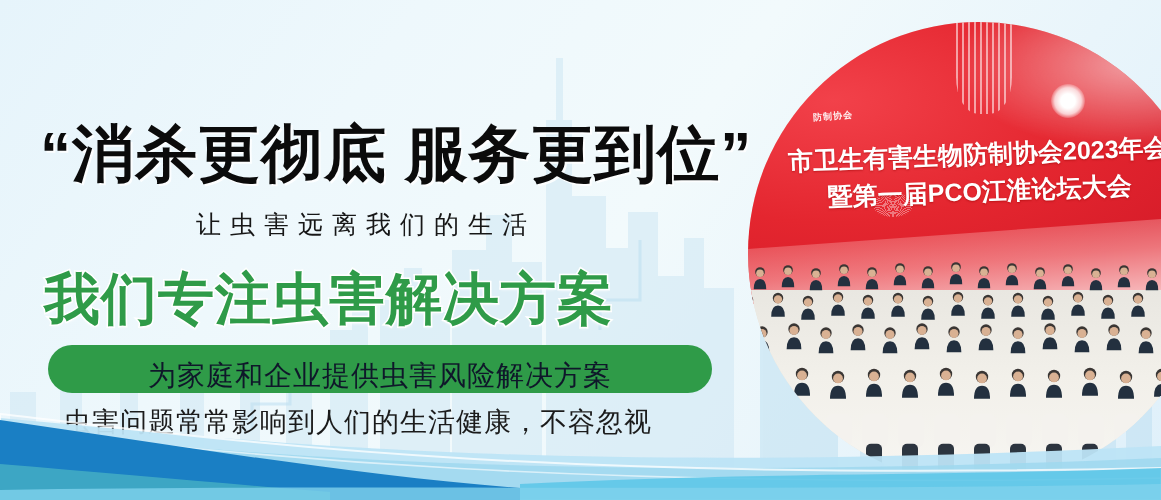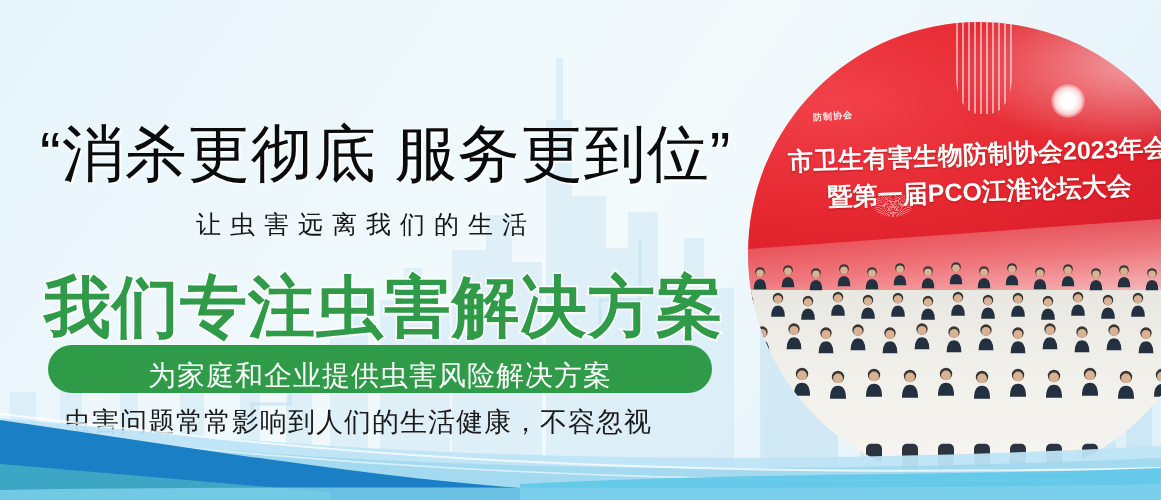--- a/index.html
+++ b/index.html
@@ -123,41 +123,41 @@
   }
   .crowd { position: absolute; left: 0; right: 0; bottom: 0; top: 52%; }
   .crowd svg { display: block; width: 100%; height: 100%; }
 
   
   .headline {
     position: absolute;
     left: 40px;
     top: 112px;
     font-size: 62px;
-    font-weight: normal;
+    font-weight: bold;
     color: #0b0b0b;
     letter-spacing: 1px;
     white-space: nowrap;
     text-shadow: 2px 2px 0 rgba(255,255,255,0.85);
   }
   .subtitle {
     position: absolute;
     left: 196px;
     top: 208px;
     font-size: 25px;
     font-weight: normal;
     color: #171717;
     letter-spacing: 9px;
     white-space: nowrap;
   }
   .green-heading {
     position: absolute;
     left: 44px;
     top: 262px;
-    font-size: 67px;
+    font-size: 56px;
     font-weight: bold;
     color: #2f9b48;
     letter-spacing: 1px;
     white-space: nowrap;
     -webkit-text-stroke: 3px #ffffff;
     paint-order: stroke fill;
     text-shadow: 0 2px 3px rgba(255,255,255,0.7);
   }
   .pill {
     position: absolute;
@@ -165,21 +165,21 @@
     top: 345px;
     width: 664px;
     height: 48px;
     border-radius: 24px;
     background: #2f9b48;
     display: flex;
     align-items: center;
     justify-content: center;
   }
   .pill-text {
-    color: #ffffff;
+    color: #0f172a;
     font-size: 28px;
     letter-spacing: 1px;
     white-space: nowrap;
     margin-top: 14px;
   }
   .tagline {
     position: absolute;
     left: 64px;
     top: 404px;
     font-size: 27px;

